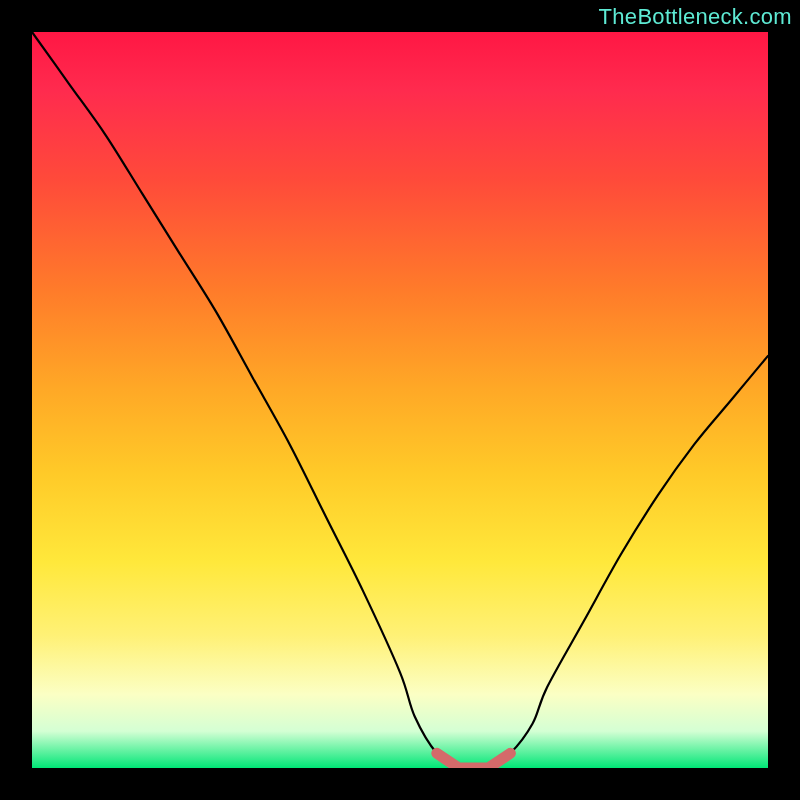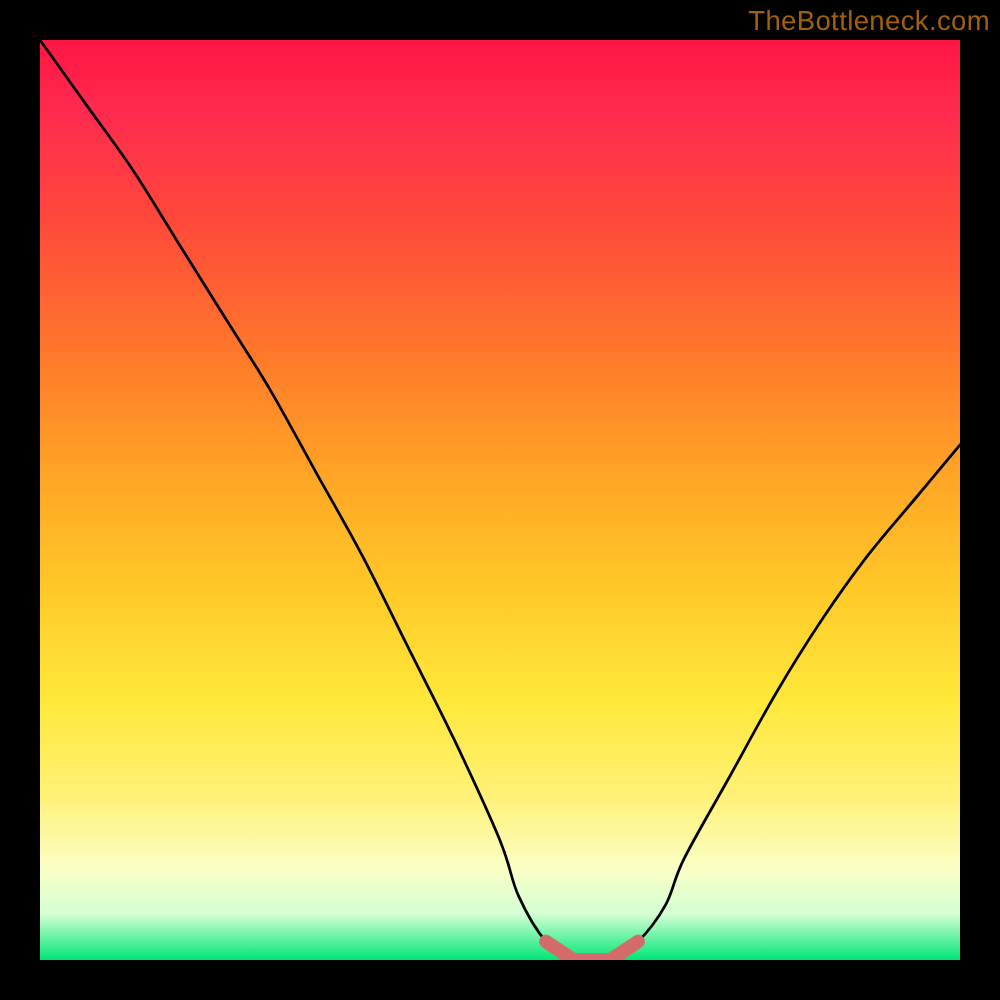--- a/index.html
+++ b/index.html
@@ -8,21 +8,21 @@
     height: 800px;
     background: #000;
     position: relative;
     font-family: Arial, sans-serif;
     overflow: hidden;
   }
   .watermark {
     position: absolute;
     top: 4px;
     right: 8px;
-    color: #a16207;
+    color: #5eead4;
     font-size: 22px;
     font-weight: 500;
     letter-spacing: 0.3px;
     z-index: 10;
   }
   .plot-area {
     position: absolute;
     left: 32px;
     top: 32px;
     width: 736px;

